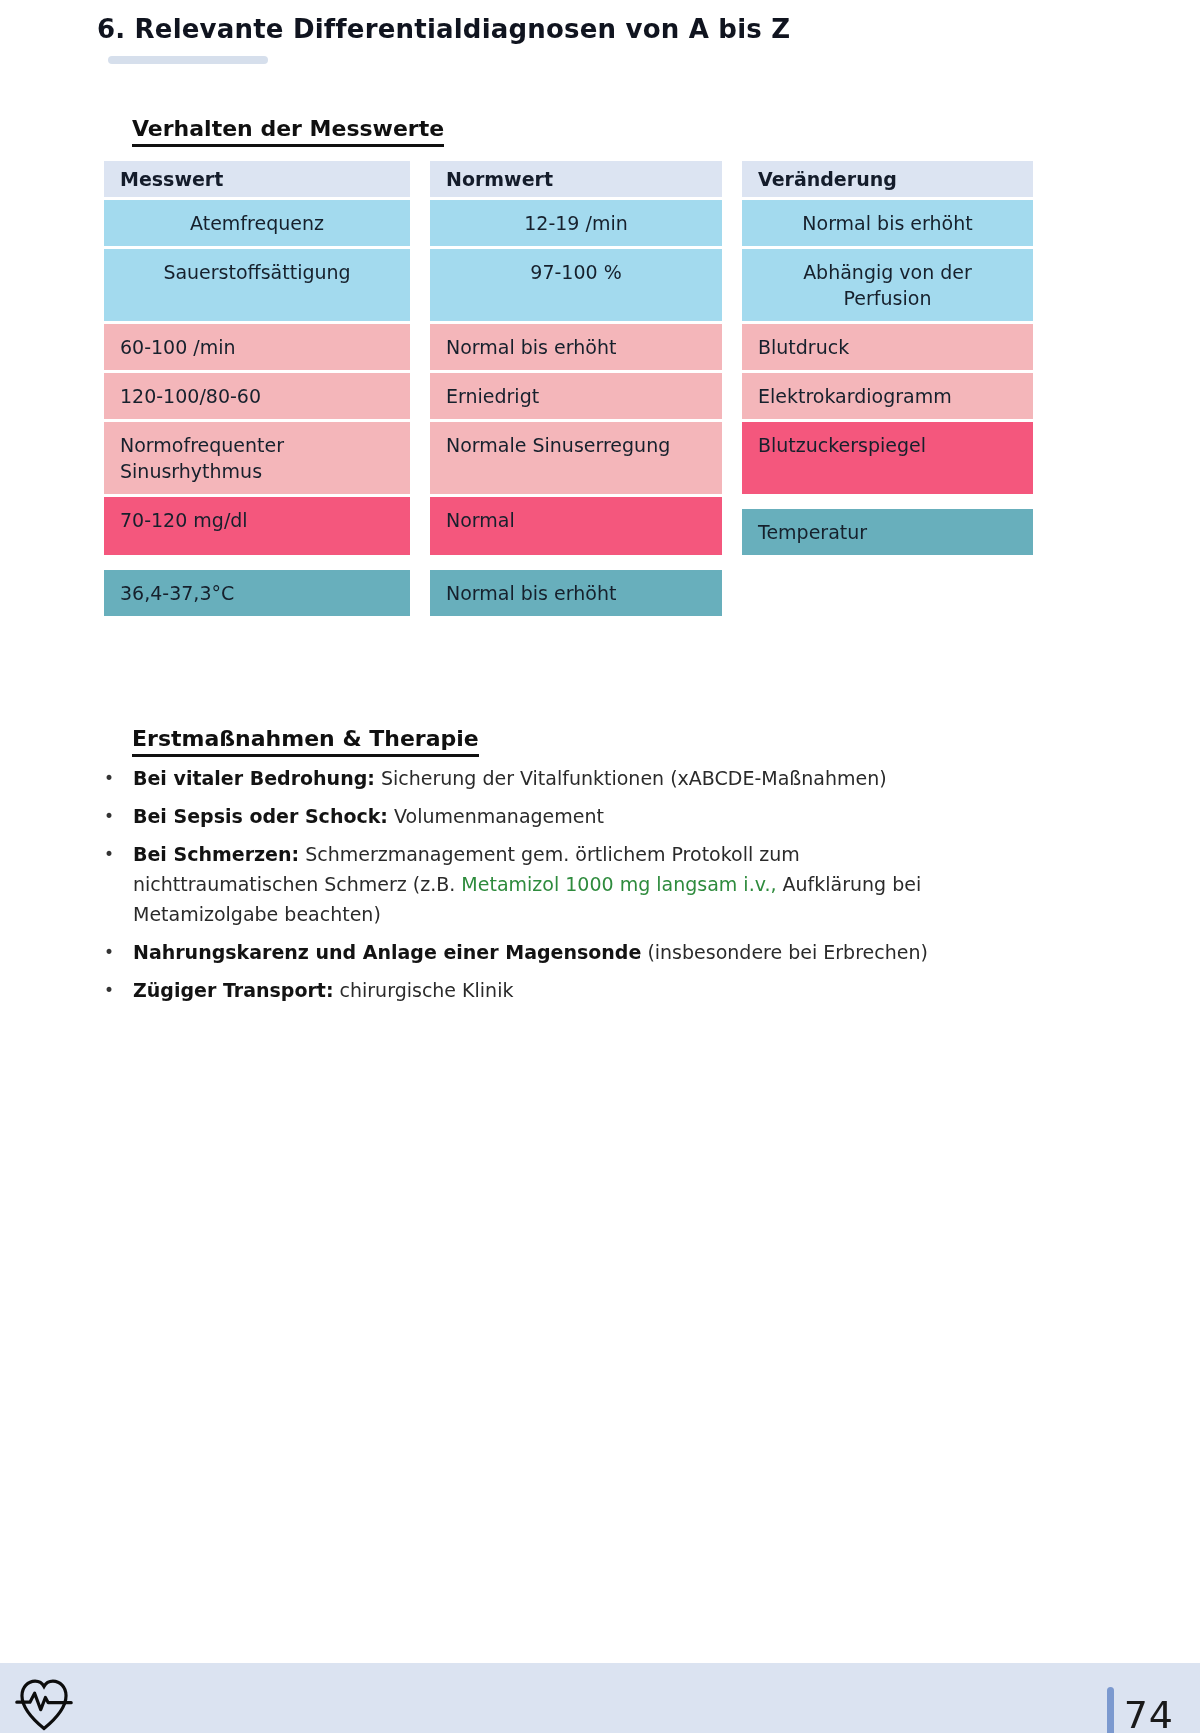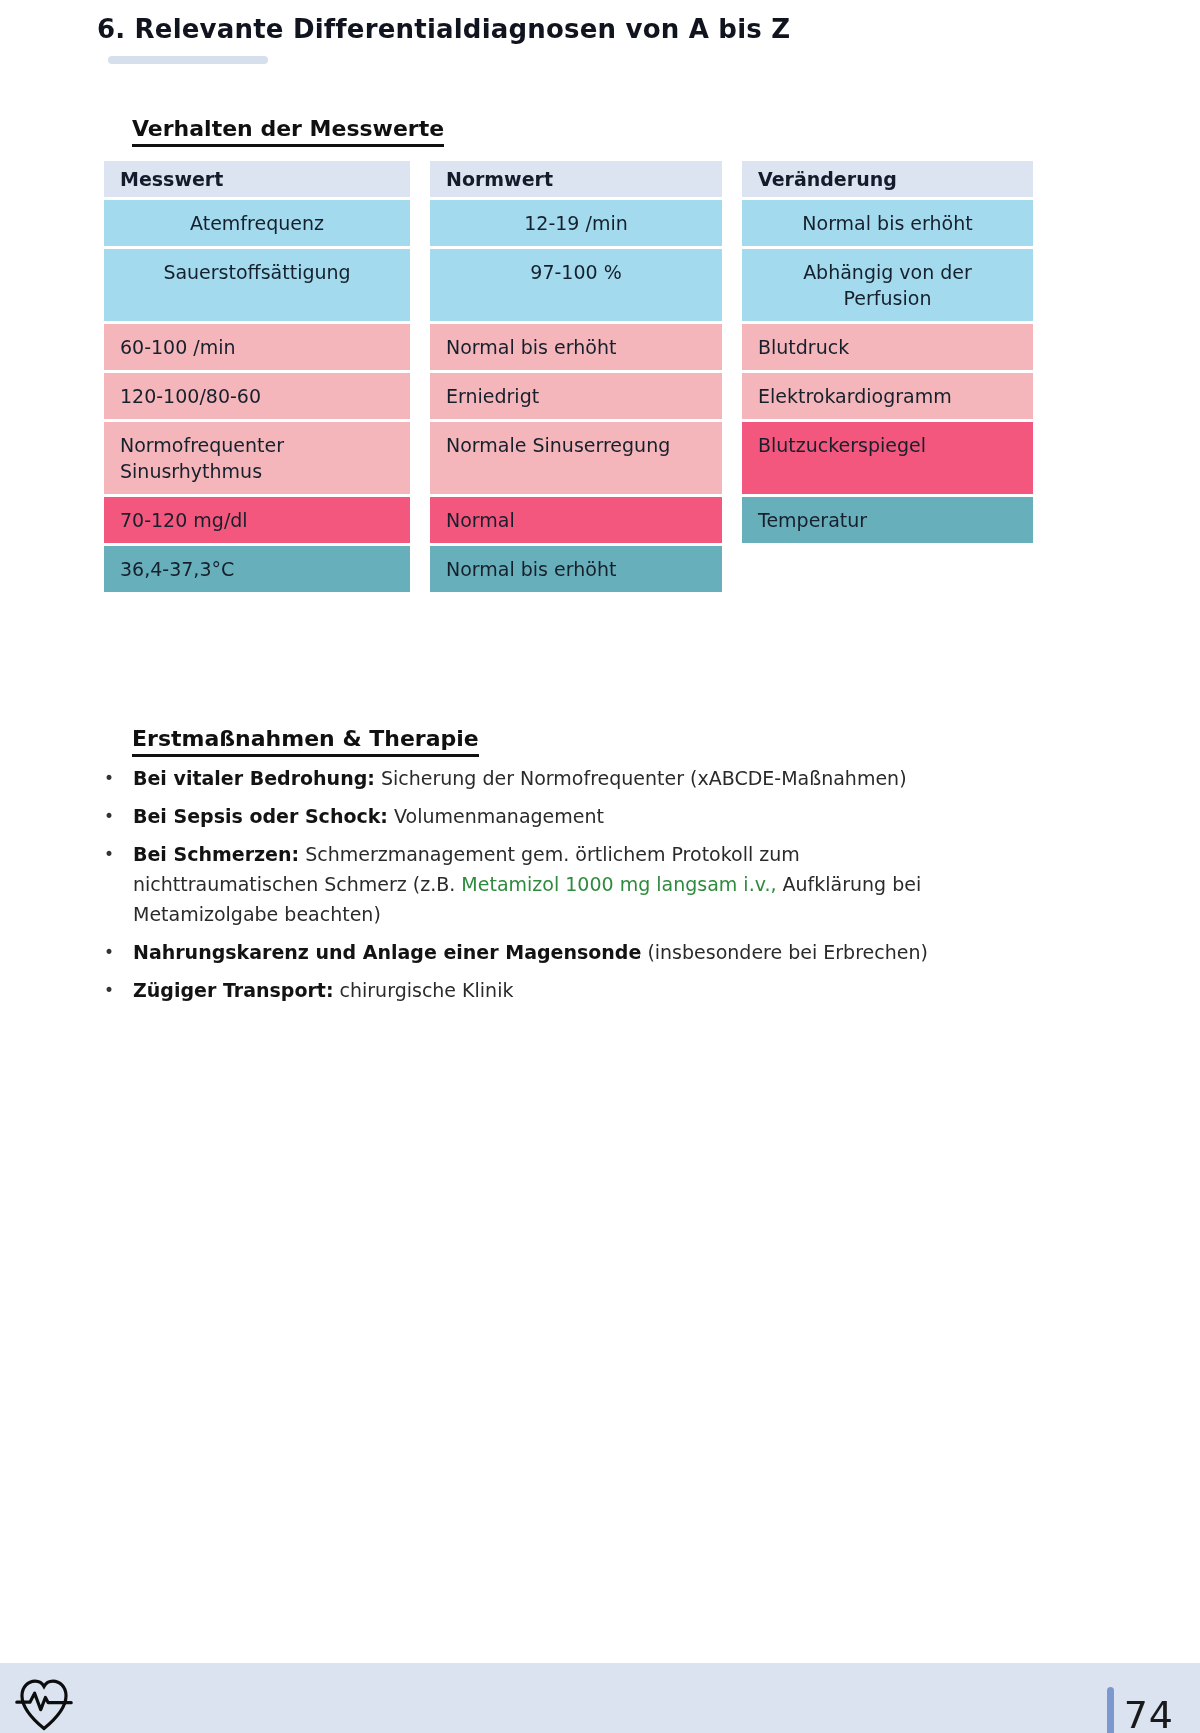--- a/index.html
+++ b/index.html
@@ -44,21 +44,21 @@
     padding:10px 16px;
     box-sizing:border-box;
   }
   .cell.hdr{
     background:#dce4f2;font-weight:700;color:#141c2b;
     padding-top:5px;padding-bottom:5px;
   }
   .cell.blue{background:#a3daee;text-align:center;}
   .cell.pink{background:#f4b6ba;}
   .cell.hotpink{background:#f4577d;}
-  .cell.teal{background:#68afbc;}
+  .cell.teal{background:#68afbc;margin-top:12px;}
   
   .bullets{
     position:absolute;left:104px;top:763px;width:836px;
     font-size:19px;line-height:30px;color:#2a2a2a;
   }
   .bullet{
     display:flex;margin-bottom:8px;
   }
   .bullet .marker{
     width:29px;flex:0 0 29px;color:#333;font-size:17px;
@@ -132,21 +132,21 @@
     <div class="cell teal">Normal bis erhöht</div>
   </div>
 
   <div class="section-heading heading-therapy">
     <span class="hd">Erstmaßnahmen &amp; Therapie</span>
   </div>
 
   <div class="bullets">
     <div class="bullet">
       <span class="marker">•</span>
-      <span><b>Bei vitaler Bedrohung:</b><span> Sicherung der Normofrequenter (xABCDE-Maßnahmen)</span></span>
+      <span><b>Bei vitaler Bedrohung:</b><span> Sicherung der Vitalfunktionen (xABCDE-Maßnahmen)</span></span>
     </div>
     <div class="bullet">
       <span class="marker">•</span>
       <span><b>Bei Sepsis oder Schock:</b><span> Volumenmanagement</span></span>
     </div>
     <div class="bullet">
       <span class="marker">•</span>
       <span><b>Bei Schmerzen:</b><span> Schmerzmanagement gem. örtlichem Protokoll zum nichttraumatischen Schmerz (z.B. </span><span class="green-link">Metamizol 1000 mg langsam i.v.,</span><span> Aufklärung bei Metamizolgabe beachten)</span></span>
     </div>
     <div class="bullet">

